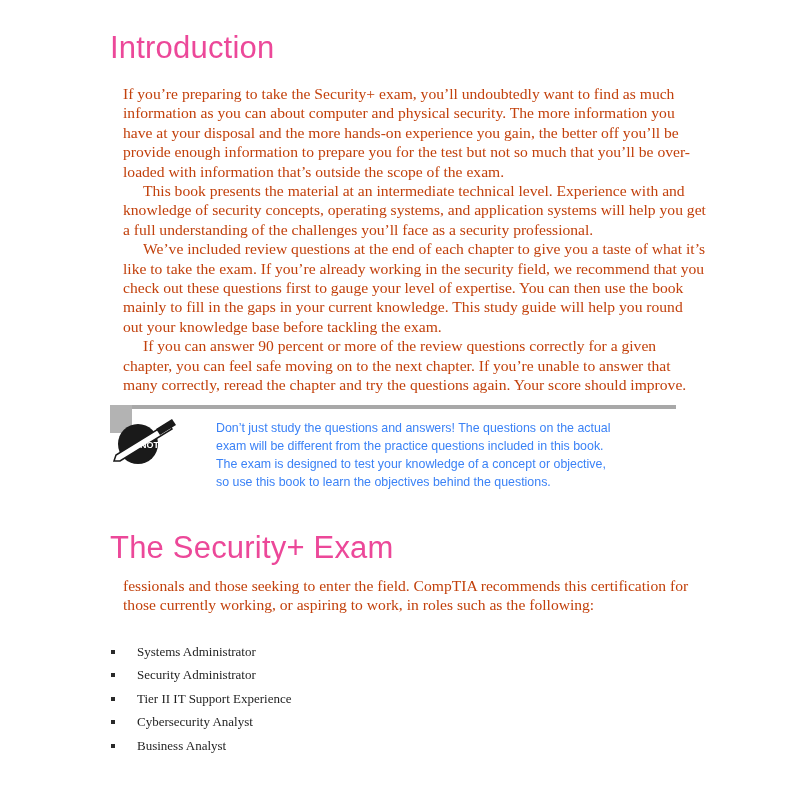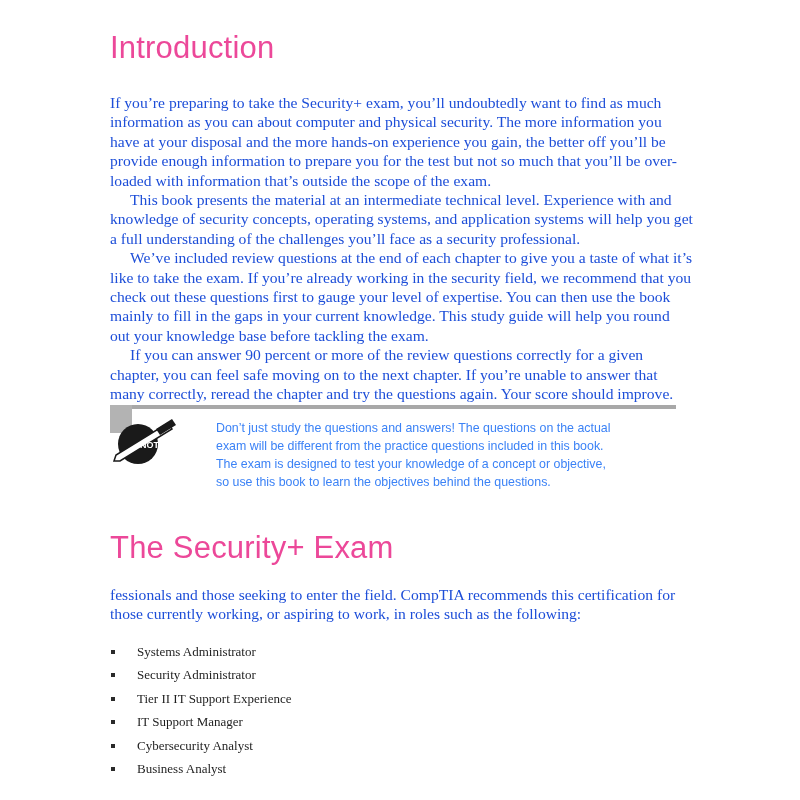--- a/index.html
+++ b/index.html
@@ -15,25 +15,24 @@
       position: absolute;
       left: 0;
       white-space: nowrap;
     }
     #h-intro { top: 30px; }
     #h-exam { top: 530px; }
     .body-text {
       font-family: "Liberation Serif", serif;
       font-size: 15.6px;
       line-height: 19.4px;
-      color: #1d4ed8;
+      color: #c2410c;
       position: absolute;
-      left: 0;
+      left: 13px;
       width: 590px;
-      margin-top: 9px;
     }
     .body-text p { margin: 0; }
     .line { display: block; white-space: nowrap; }
     .line.ind { padding-left: 20px; }
     #intro-body { top: 84px; }
     #exam-body { top: 576px; }
 
     .note {
       position: absolute;
       left: 0;
@@ -150,18 +149,17 @@
     <p>
       <span class="line">fessionals and those seeking to enter the field. CompTIA recommends this certification for</span>
       <span class="line">those currently working, or aspiring to work, in roles such as the following:</span>
     </p>
   </div>
 
   <ul class="bullets">
     <li><span class="bullet-mark"></span><span>Systems Administrator</span></li>
     <li><span class="bullet-mark"></span><span>Security Administrator</span></li>
     <li><span class="bullet-mark"></span><span>Tier II IT Support Experience</span></li>
-    <li><span class="bullet-mark"></span><span>IT Support Manager</span></li>
     <li><span class="bullet-mark"></span><span>Cybersecurity Analyst</span></li>
     <li><span class="bullet-mark"></span><span>Business Analyst</span></li>
   </ul>
 
 </div>
 
 </body></html>

